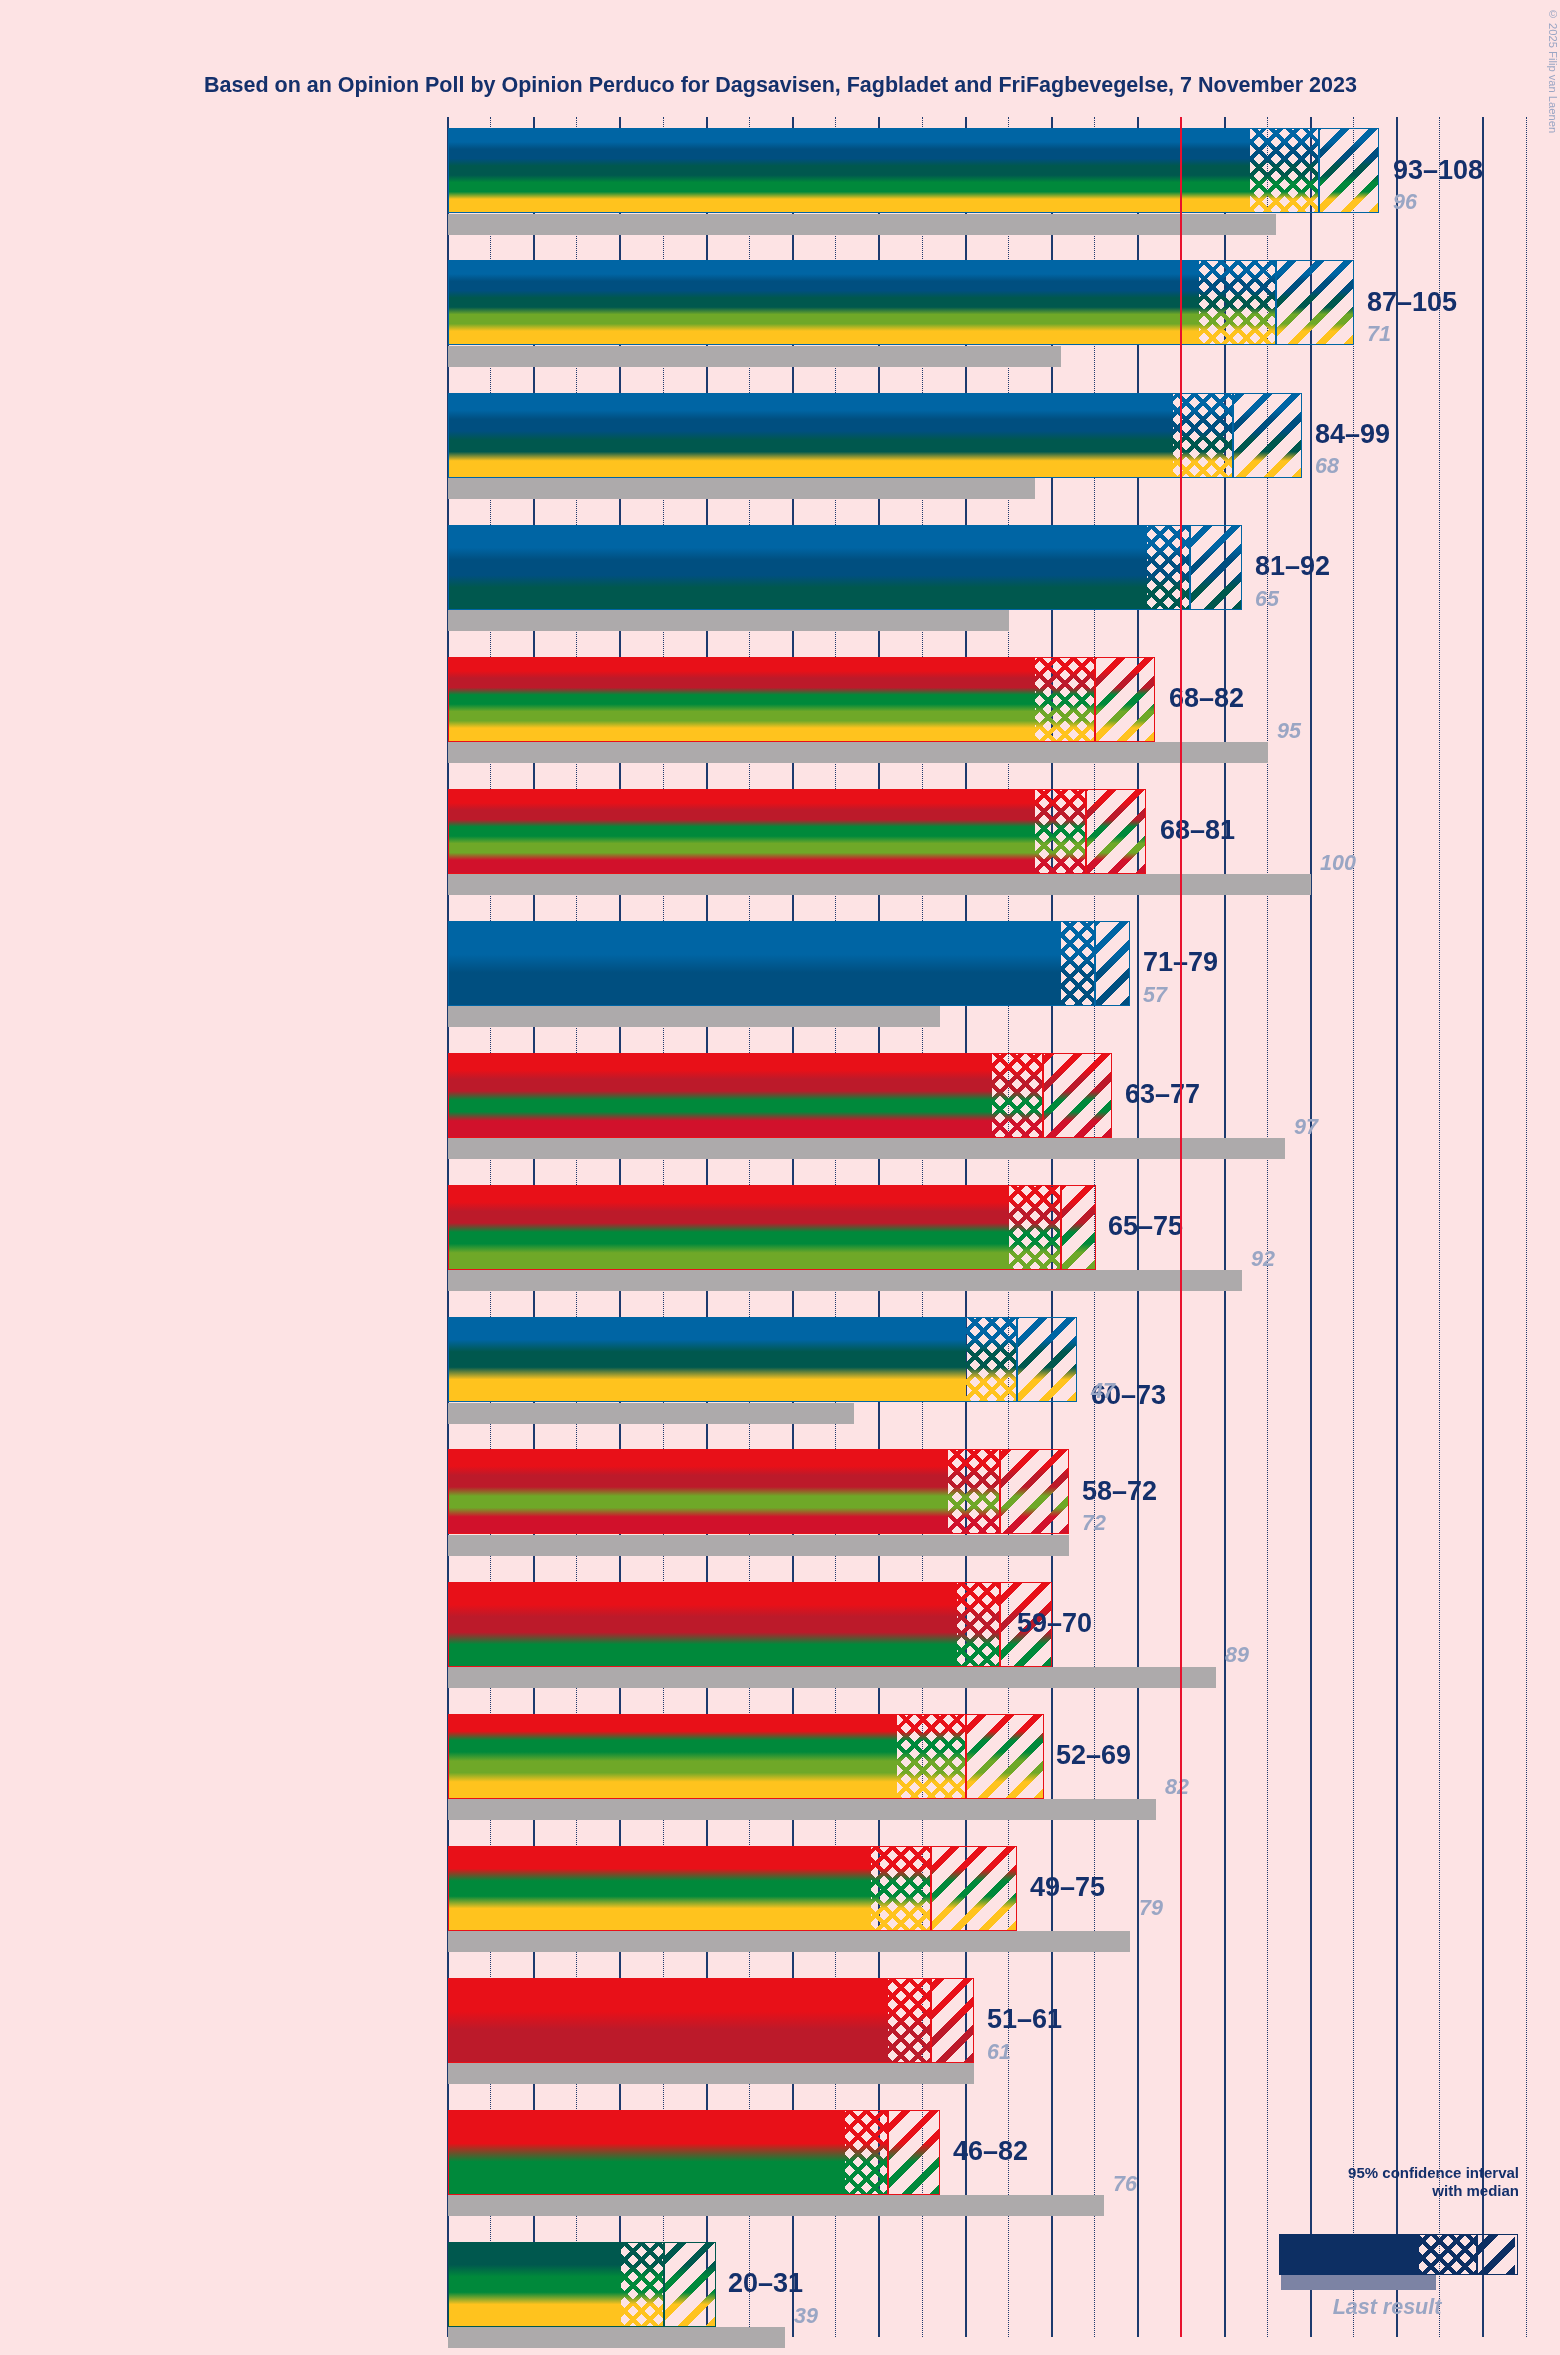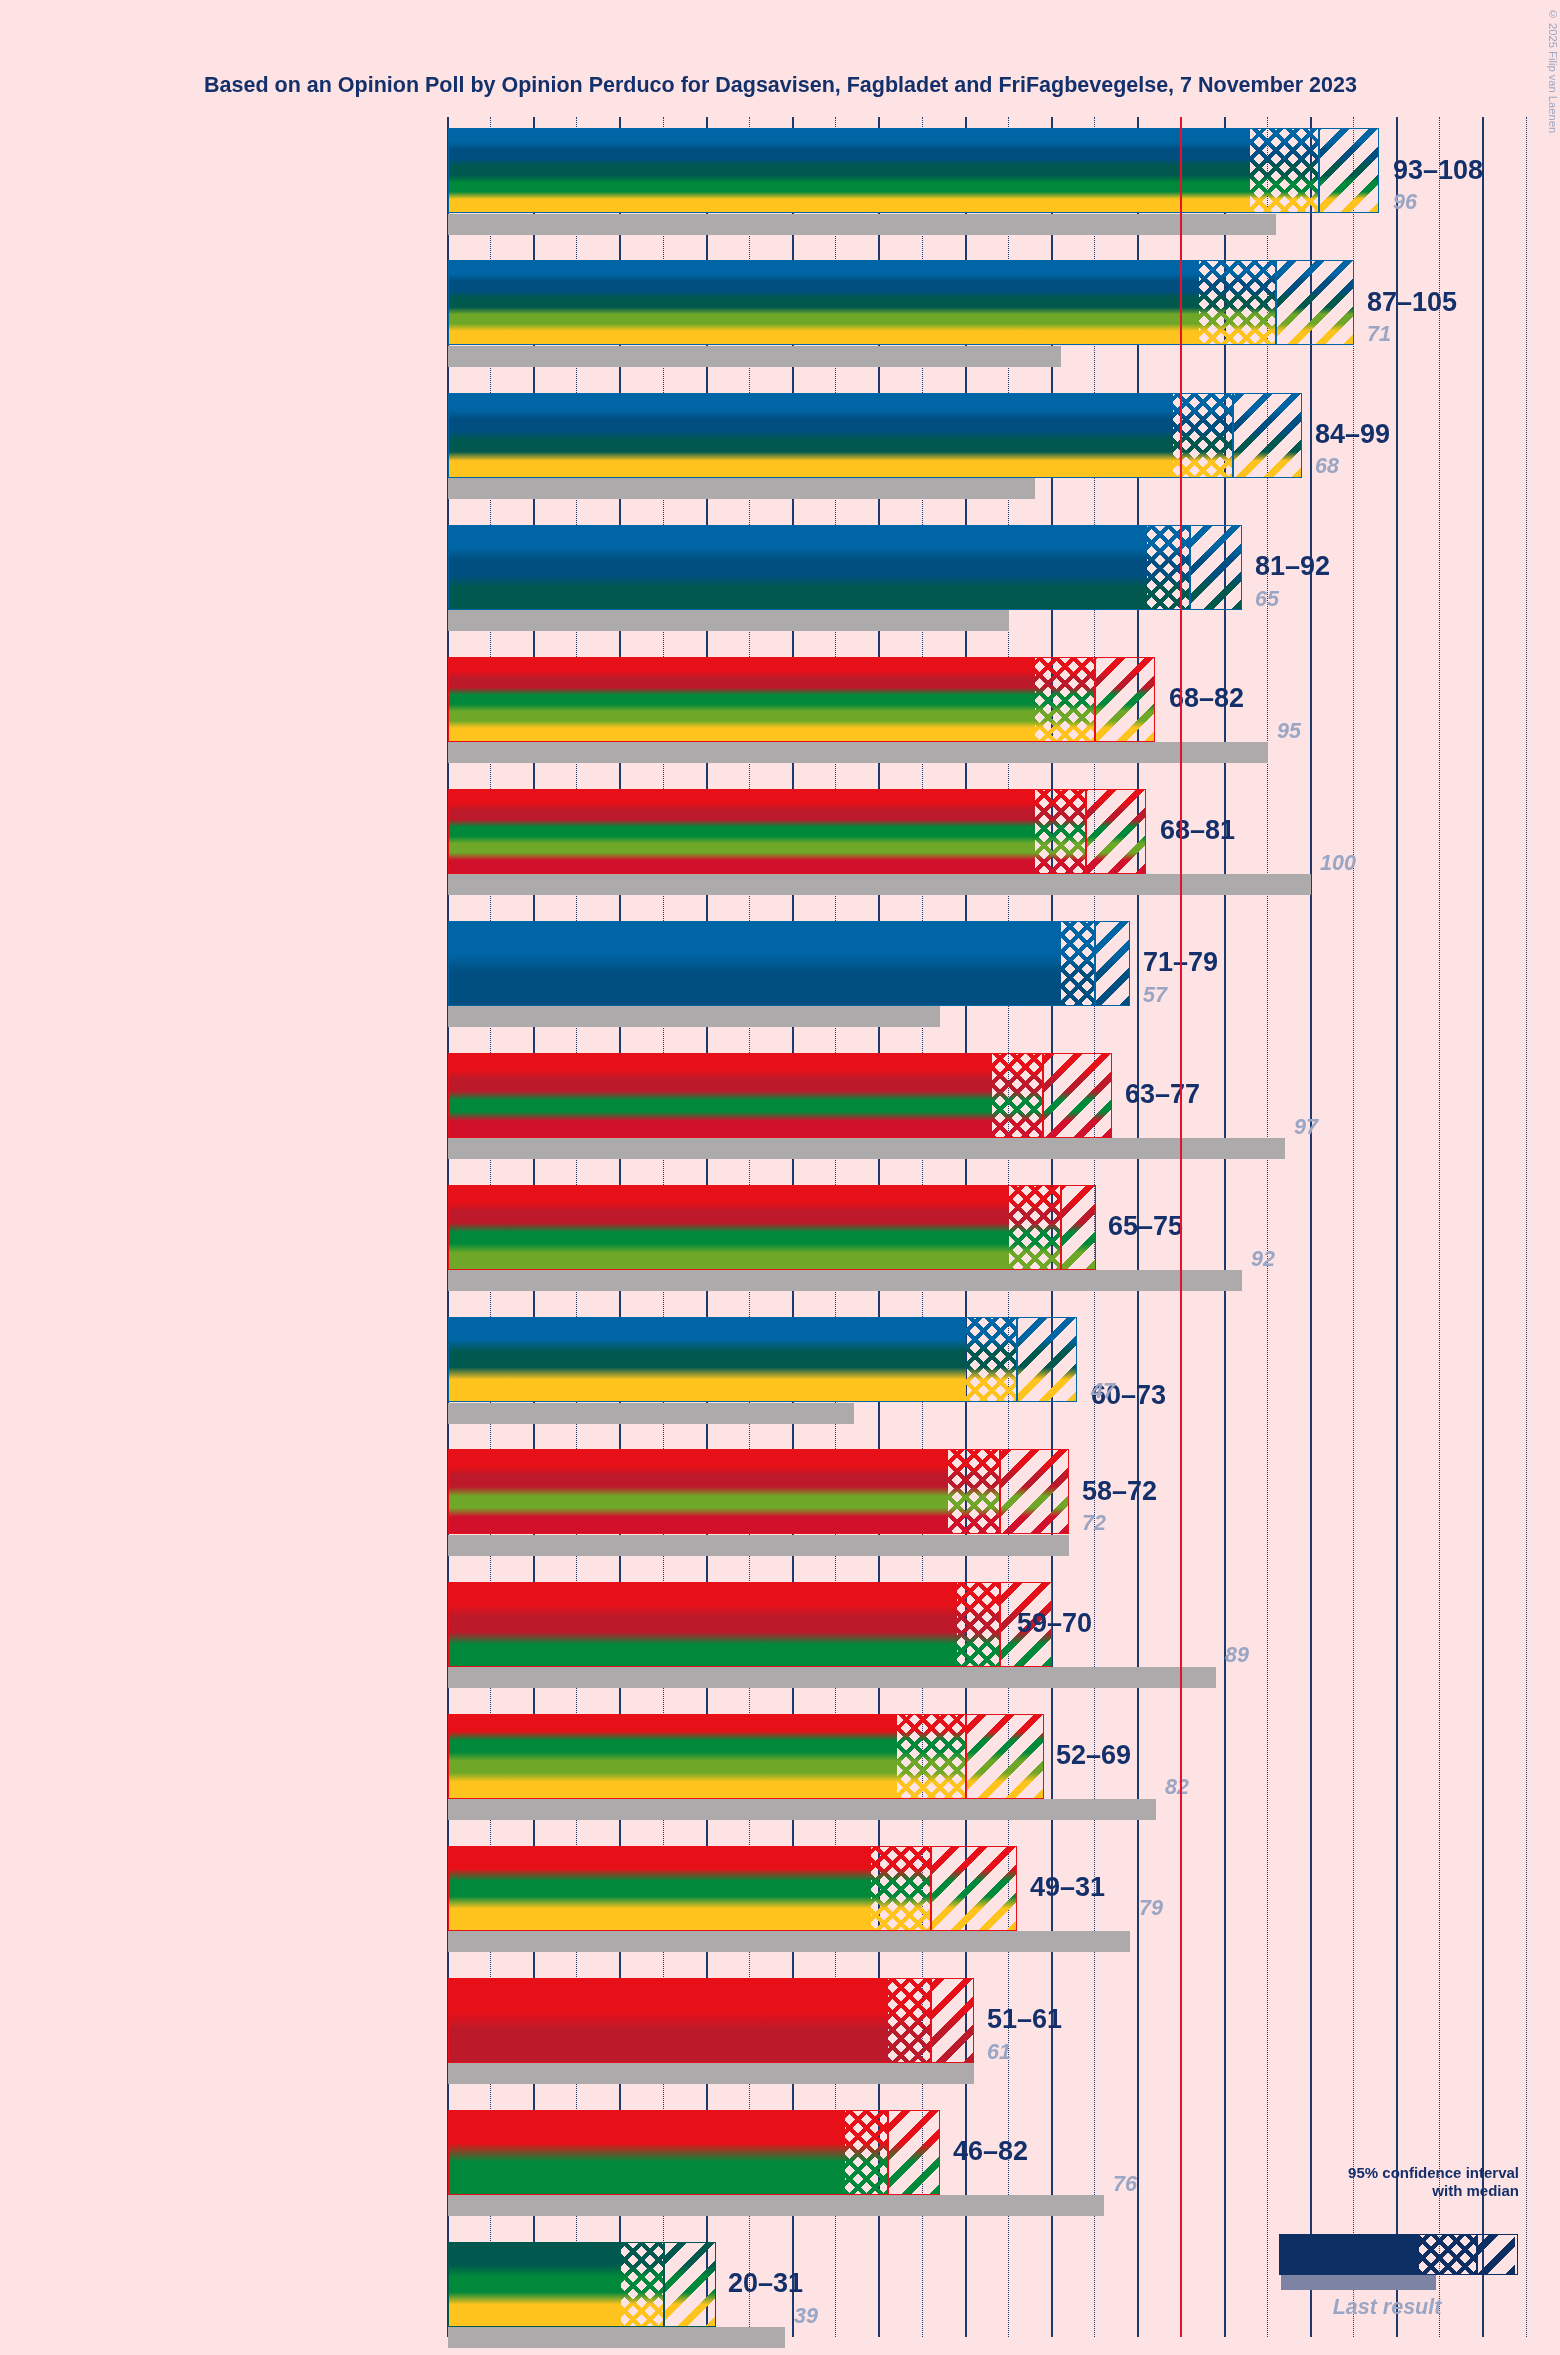--- a/index.html
+++ b/index.html
@@ -281,21 +281,21 @@
       <div class="row" style="top: 0px;">
         <div class="lastresult" style="left: 448px; top: 1931px; width: 682px; height: 20.6px;"></div>
         <div class="seg" style="left: 448px; top: 1846px; width: 423px; height: 85px; background: linear-gradient(rgb(232, 16, 24) 7.3%, rgb(232, 16, 24) 26%, rgb(0, 137, 59) 40.7%, rgb(0, 137, 59) 59.3%, rgb(255, 195, 30) 74%, rgb(255, 195, 30) 92.7%); border-top: 1.9px solid rgb(232, 16, 24); border-right: none; border-bottom: 1.9px solid rgb(232, 16, 24); border-left: 1.9px solid rgb(232, 16, 24); border-image: initial;"></div>
         <div class="seg" style="left: 871px; top: 1846px; width: 60px; height: 85px; border-top: 1.9px solid rgb(232, 16, 24); border-right: none; border-bottom: 1.9px solid rgb(232, 16, 24); border-left: none; border-image: initial;">
           <div class="tex" style="background: linear-gradient(rgb(232, 16, 24) 7.3%, rgb(232, 16, 24) 26%, rgb(0, 137, 59) 40.7%, rgb(0, 137, 59) 59.3%, rgb(255, 195, 30) 74%, rgb(255, 195, 30) 92.7%); mask-image: repeating-linear-gradient(45deg, rgb(0, 0, 0) 0px, rgb(0, 0, 0) 3.7px, transparent 3.7px, transparent 12px), repeating-linear-gradient(-45deg, rgb(0, 0, 0) 0px, rgb(0, 0, 0) 3.7px, transparent 3.7px, transparent 12px);"></div>
         </div>
         <div class="seg" style="left: 931px; top: 1846px; width: 86px; height: 85px; border-top: 1.9px solid rgb(232, 16, 24); border-right: 1.9px solid rgb(232, 16, 24); border-bottom: 1.9px solid rgb(232, 16, 24); border-left: none; border-image: initial;">
           <div class="tex" style="background: linear-gradient(rgb(232, 16, 24) 7.3%, rgb(232, 16, 24) 26%, rgb(0, 137, 59) 40.7%, rgb(0, 137, 59) 59.3%, rgb(255, 195, 30) 74%, rgb(255, 195, 30) 92.7%); mask-image: repeating-linear-gradient(-45deg, rgb(0, 0, 0) 0px, rgb(0, 0, 0) 6.6px, transparent 6.6px, transparent 19.7px);"></div>
         </div>
         <div style="position: absolute; left: 930px; top: 1846px; width: 1.9px; height: 85px; background: rgb(232, 16, 24);"></div>
-        <div class="range-label" style="left: 1030px; top: 1872px;">49–31</div>
+        <div class="range-label" style="left: 1030px; top: 1872px;">49–75</div>
         <div class="last-label" style="left: 1139px; top: 1896px;">79</div>
       </div>
       <div class="row" style="top: 0px;">
         <div class="lastresult" style="left: 448px; top: 2063px; width: 526px; height: 20.6px;"></div>
         <div class="seg" style="left: 448px; top: 1978px; width: 440px; height: 85px; background: linear-gradient(rgb(232, 16, 24) 11%, rgb(232, 16, 24) 39%, rgb(188, 26, 42) 61%, rgb(188, 26, 42) 89%); border-top: 1.9px solid rgb(232, 16, 24); border-right: none; border-bottom: 1.9px solid rgb(232, 16, 24); border-left: 1.9px solid rgb(232, 16, 24); border-image: initial;"></div>
         <div class="seg" style="left: 888px; top: 1978px; width: 43px; height: 85px; border-top: 1.9px solid rgb(232, 16, 24); border-right: none; border-bottom: 1.9px solid rgb(232, 16, 24); border-left: none; border-image: initial;">
           <div class="tex" style="background: linear-gradient(rgb(232, 16, 24) 11%, rgb(232, 16, 24) 39%, rgb(188, 26, 42) 61%, rgb(188, 26, 42) 89%); mask-image: repeating-linear-gradient(45deg, rgb(0, 0, 0) 0px, rgb(0, 0, 0) 3.7px, transparent 3.7px, transparent 12px), repeating-linear-gradient(-45deg, rgb(0, 0, 0) 0px, rgb(0, 0, 0) 3.7px, transparent 3.7px, transparent 12px);"></div>
         </div>
         <div class="seg" style="left: 931px; top: 1978px; width: 43px; height: 85px; border-top: 1.9px solid rgb(232, 16, 24); border-right: 1.9px solid rgb(232, 16, 24); border-bottom: 1.9px solid rgb(232, 16, 24); border-left: none; border-image: initial;">
           <div class="tex" style="background: linear-gradient(rgb(232, 16, 24) 11%, rgb(232, 16, 24) 39%, rgb(188, 26, 42) 61%, rgb(188, 26, 42) 89%); mask-image: repeating-linear-gradient(-45deg, rgb(0, 0, 0) 0px, rgb(0, 0, 0) 6.6px, transparent 6.6px, transparent 19.7px);"></div>

